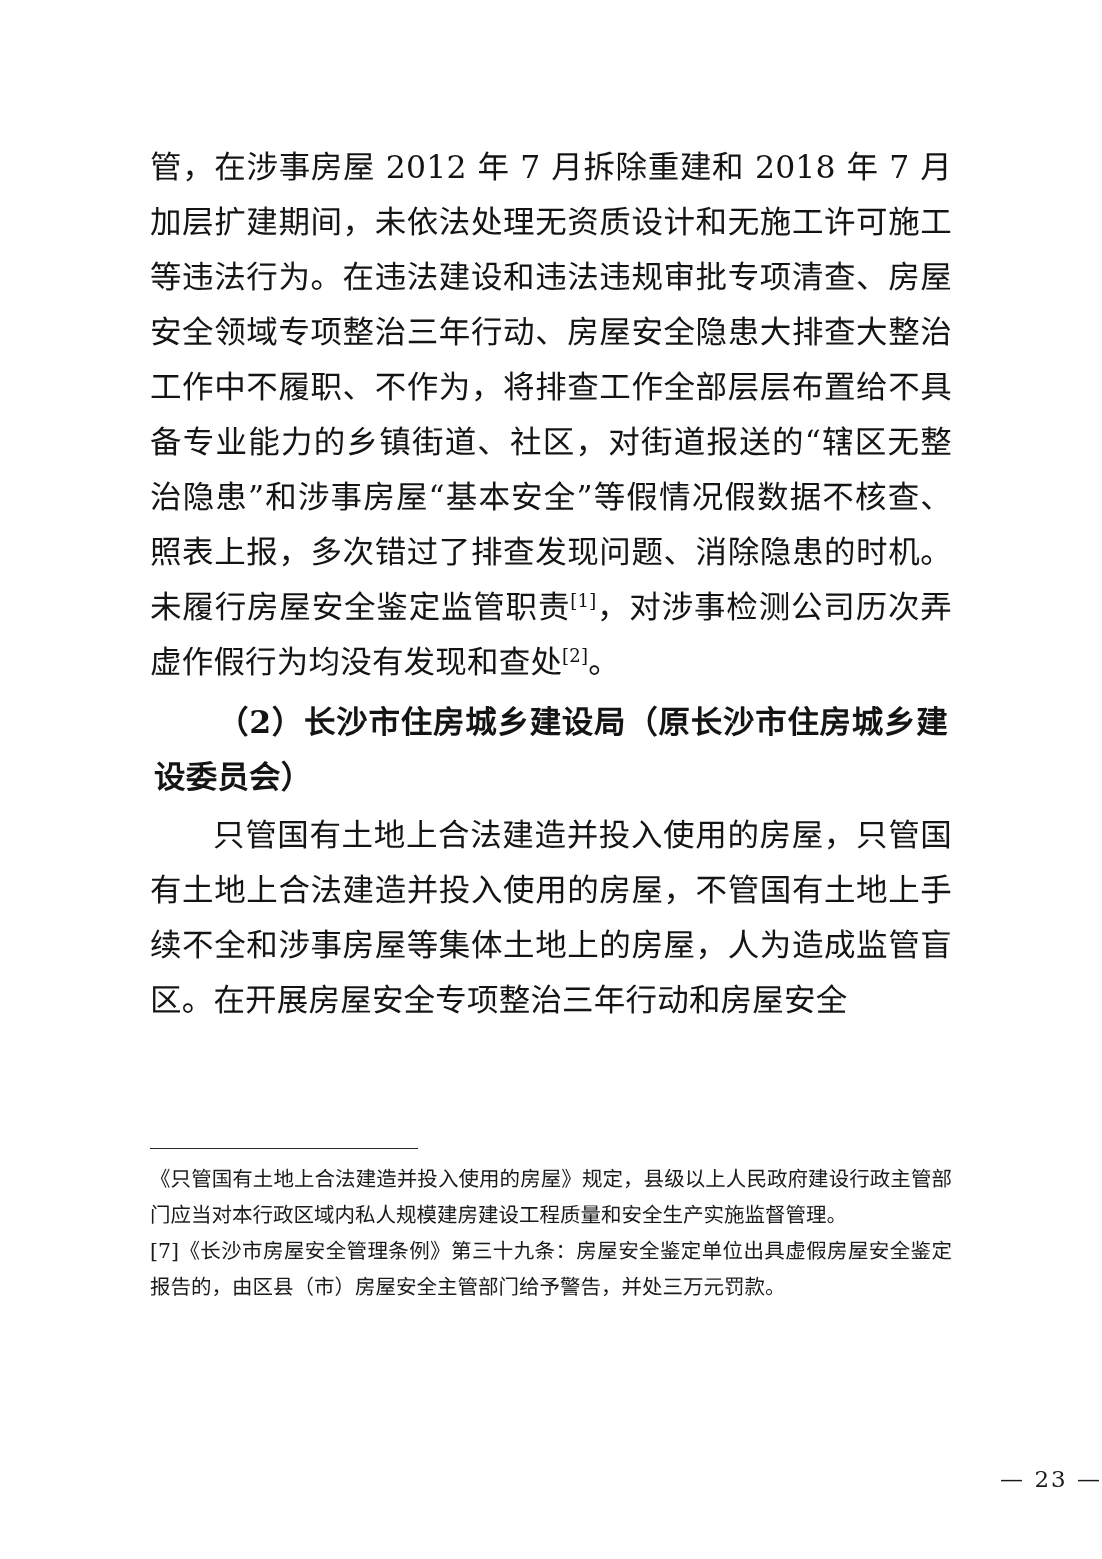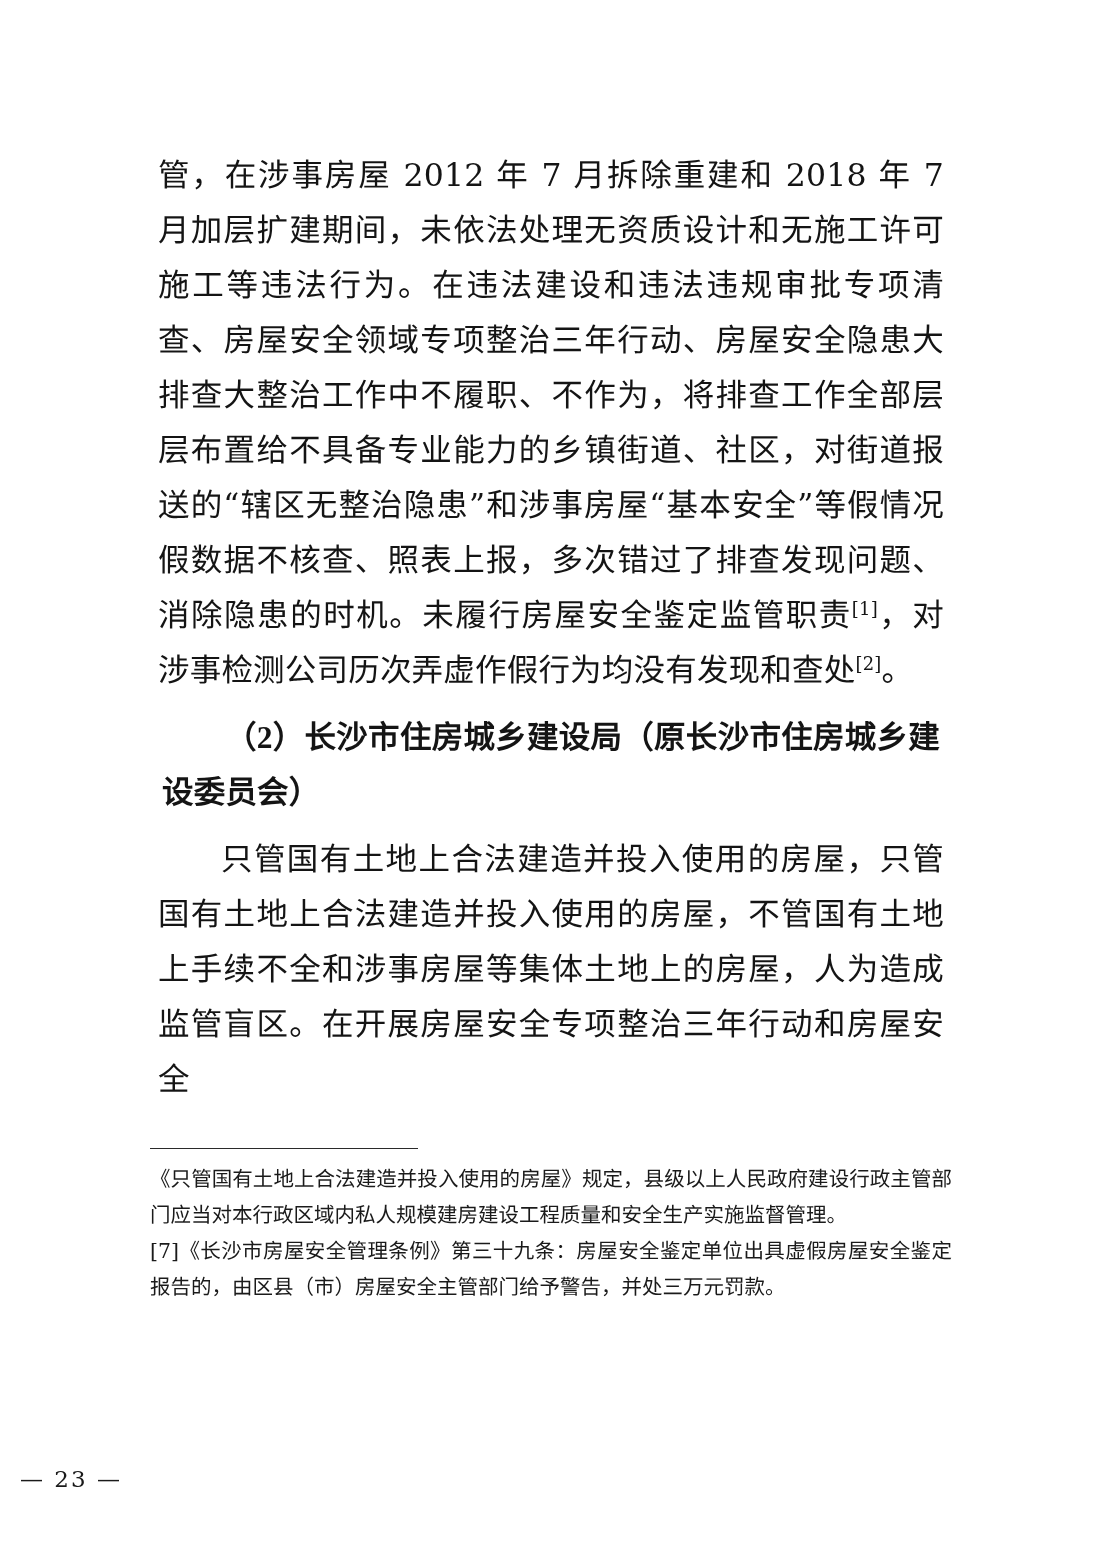--- a/index.html
+++ b/index.html
@@ -26,33 +26,32 @@
   }
   .body-text {
     font-size: 31.5px;
     line-height: 55px;
     text-align: justify;
     text-justify: inter-ideograph;
     letter-spacing: 0.2px;
     color: #141414;
   }
   .para {
-    margin: 8px;
+    margin: 0;
     text-indent: 0;
   }
   .para.indent {
     text-indent: 63px;
   }
   .heading {
     font-weight: bold;
     font-size: 31.5px;
     line-height: 55px;
     text-indent: 63px;
-    margin: 12px;
-    font-family: Liberation Serif, serif;
+    margin: 4px;
   }
   sup.fn {
     font-size: 18px;
     vertical-align: super;
     line-height: 0;
   }
   .footnote-area {
     position: absolute;
     left: 150px;
     right: 150px;
@@ -72,25 +71,24 @@
     color: #1a1a1a;
   }
   .footnote-text p {
     margin: 0;
   }
   .page-number {
     position: absolute;
     left: 0;
     right: 0;
     top: 1466px;
-    text-align: left;
+    text-align: right;
     font-size: 23px;
     color: #1a1a1a;
     letter-spacing: 2px;
-    margin-left: 20px;
   }
 </style>
 </head>
 <body>
 
 <div class="page">
 
   <div class="body-text">
 
     <p class="para"><span>管，在涉事房屋 2012 年 7 月拆除重建和 2018 年 7 月加层扩建期间，未依法处理无资质设计和无施工许可施工等违法行为。在违法建设和违法违规审批专项清查、房屋安全领域专项整治三年行动、房屋安全隐患大排查大整治工作中不履职、不作为，将排查工作全部层层布置给不具备专业能力的乡镇街道、社区，对街道报送的“辖区无整治隐患”和涉事房屋“基本安全”等假情况假数据不核查、照表上报，多次错过了排查发现问题、消除隐患的时机。未履行房屋安全鉴定监管职责</span><sup class="fn">[1]</sup><span>，对涉事检测公司历次弄虚作假行为均没有发现和查处</span><sup class="fn">[2]</sup><span>。</span></p>

